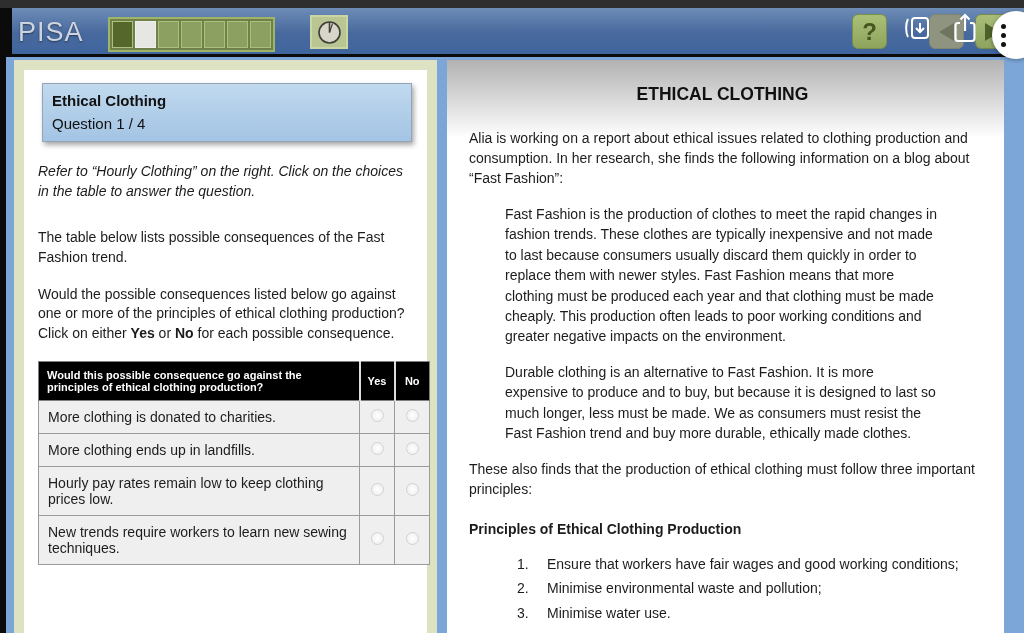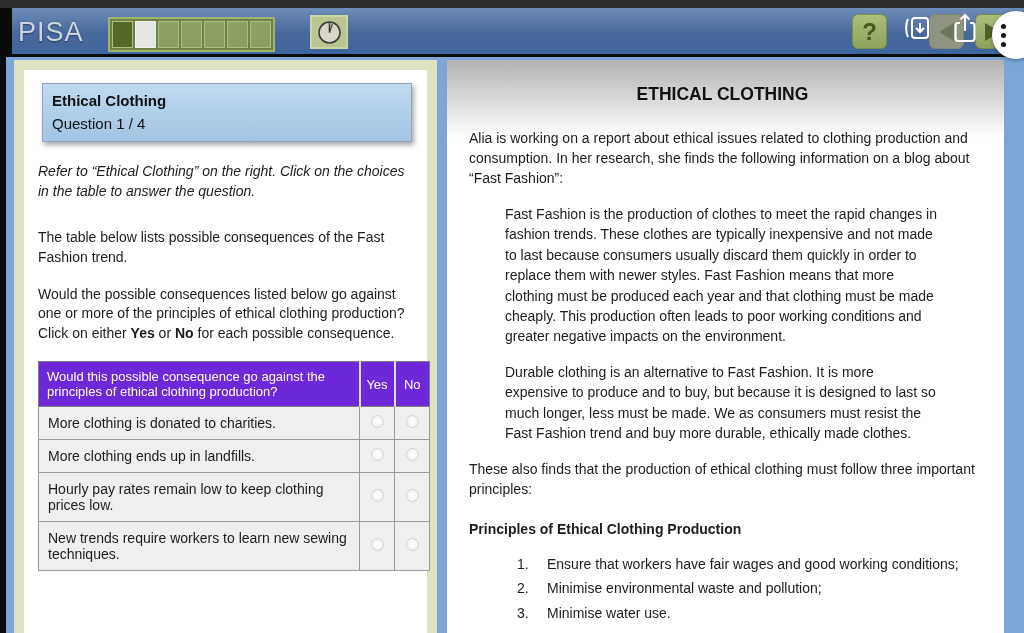--- a/index.html
+++ b/index.html
@@ -48,21 +48,21 @@
              background:linear-gradient(#c0d9ee,#a3c4e4); border:1px solid #93a4b4;
              box-shadow:2px 3px 5px rgba(0,0,0,.35); }
   .qheader .unit { font-weight:bold; font-size:15px; color:#111; margin-bottom:6px; }
   .qheader .count { font-size:15px; color:#111; }
 
   .lp { font-size:14px; line-height:1.42; color:#1c1c1c; }
   .instr { font-style:italic; margin:0 0 26px 2px; }
   .para { margin:0 0 17px 2px; }
 
   .qtable { border-collapse:collapse; margin:0 0 0 2px; width:392px; font-size:14px; }
-  .qtable th { background:#6d28d9; color:#fff; font-size:13px; font-weight:normal;
+  .qtable th { background:#000000; color:#fff; font-size:11px; font-weight:bold;
                text-align:left; padding:7px 8px; border:1px solid #7f7f7f; }
   .qtable th.yn { text-align:center; border-left:2px solid #dcdcdc; width:35px; padding:7px 4px; }
   .qtable td { background:#efefef; border:1px solid #9b9b9b; padding:8px 9px; color:#1c1c1c; }
   .qtable td.radio-cell { text-align:center; width:35px; padding:4px; }
   .radio { display:inline-block; width:13px; height:13px; border-radius:50%;
            background:radial-gradient(#ffffff,#ececec); border:1px solid #d2d2d2; cursor:pointer; }
 
   .right-panel { flex:1; background:linear-gradient(#b2b2b2,#ffffff 78px);
                  padding:16px 28px 0 22px; overflow:hidden; }
   .rp { font-size:14px; line-height:1.46; color:#1c1c1c; }
@@ -139,21 +139,21 @@
 <div class="content">
 
   <div class="left-frame">
     <div class="left-white">
 
       <div class="qheader">
         <div class="unit">Ethical Clothing</div>
         <div class="count">Question 1 / 4</div>
       </div>
 
-      <div class="lp instr">Refer to “Ethical Clothing” on the right. Click on the choices in the table to answer the question.</div>
+      <div class="lp instr">Refer to “Hourly Clothing” on the right. Click on the choices in the table to answer the question.</div>
 
       <div class="lp para">The table below lists possible consequences of the Fast Fashion trend.</div>
 
       <div class="lp para">
         <span>Would the possible consequences listed below go against one or more of the principles of ethical clothing production? Click on either </span><b>Yes</b><span> or </span><b>No</b><span> for each possible consequence.</span>
       </div>
 
       <table class="qtable">
         <thead>
           <tr>

